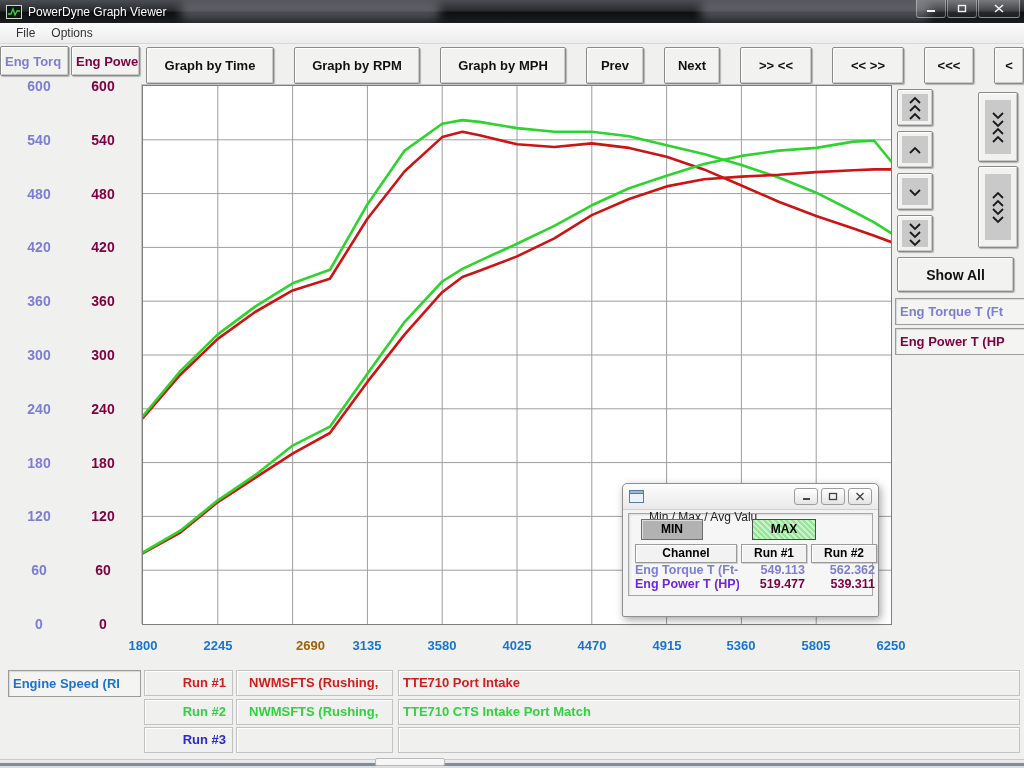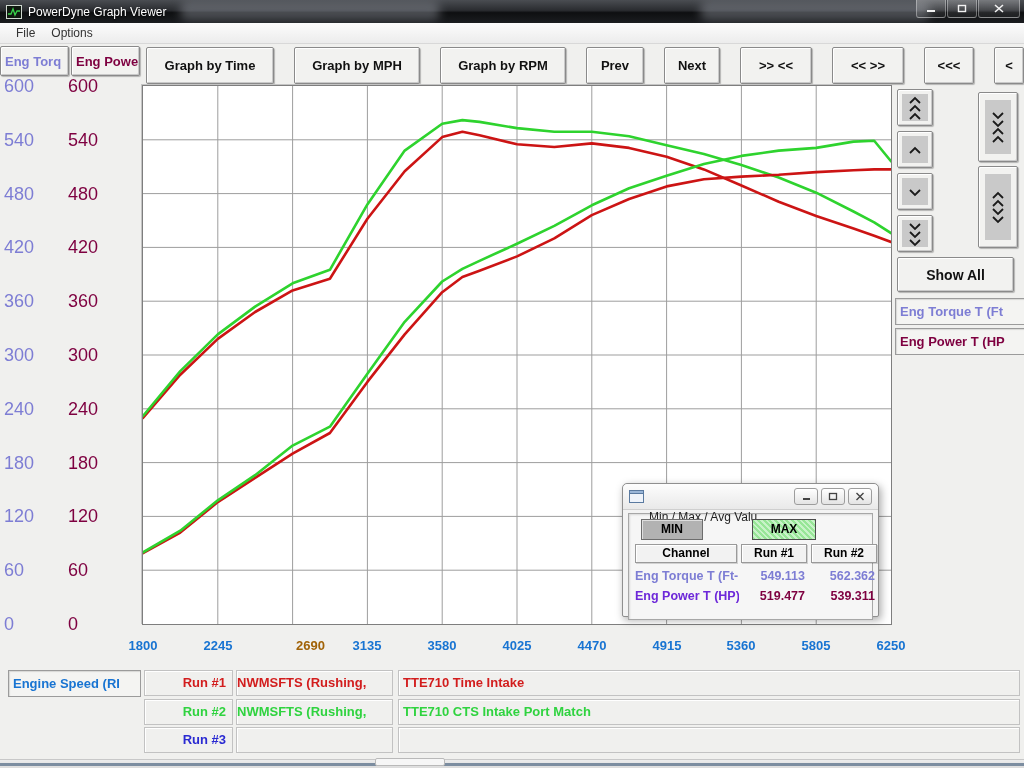--- a/index.html
+++ b/index.html
@@ -32,22 +32,22 @@
     box-shadow:inset 1px 1px 0 #ffffff, inset -1px -1px 0 #c9c9c9, 1px 1px 1px rgba(0,0,0,.25);
     font-weight:bold; font-size:13px; color:#111; display:flex; align-items:center;
     justify-content:center; cursor:default; white-space:nowrap; overflow:hidden; }
   #channel-buttons { position:absolute; left:0; top:46px; display:flex; gap:2px; }
   .chan-btn { width:69px; height:30px; font-size:13px; justify-content:flex-start;
     padding-left:4px; }
   #toolbar-buttons { position:absolute; left:146px; top:47px; display:flex; gap:20px; }
   .nav-btn { height:37px; }
 
   
-  .ytick { position:absolute; width:70px; height:18px; font-size:18px; font-weight:normal;
-    text-align:left; line-height:18px; }
+  .ytick { position:absolute; width:70px; height:18px; font-size:14px; font-weight:bold;
+    text-align:center; line-height:18px; }
   .xtick { position:absolute; width:64px; height:16px; top:638px; font-size:13px;
     font-weight:bold; text-align:center; }
 
   
   #plot { position:absolute; left:142px; top:85px; width:750px; height:540px;
     background:#fff; border:1px solid #7e7e7e;
     box-shadow:-1px -1px 0 #c4c4c4; }
   #plot svg { display:block; }
 
   
@@ -69,48 +69,48 @@
     box-shadow:2px 3px 8px rgba(0,0,0,.35); z-index:5; }
   #mm-titlebar { height:26px; display:flex; align-items:center; padding:0 6px;
     background:linear-gradient(#fdfdfd,#e9e9e9); border-bottom:1px solid #cfcfcf;
     border-radius:5px 5px 0 0; }
   #mm-title { font-size:12px; color:#222; margin-left:5px; flex:1 1 auto;
     white-space:nowrap; overflow:hidden;margin-top:40px; }
   .mm-winbtn { width:24px; height:17px; margin-left:3px; display:flex; align-items:center;
     justify-content:center; background:linear-gradient(#ffffff,#e4e4e4);
     border:1px solid #9d9d9d; border-radius:3px; }
   #mm-body { margin:3px 5px; background:#f6f6f6; border:1px solid #a7a7a7;
-    box-shadow:inset 1px 1px 2px rgba(0,0,0,.12); padding:5px 6px 16px 6px; }
+    box-shadow:inset 1px 1px 2px rgba(0,0,0,.12); padding:5px 6px 4px 6px; }
   #mm-minmax-row { display:flex; margin-bottom:4px; }
   #mm-min-btn { width:62px; height:21px; font-size:12px; font-weight:bold; text-align:center;
     line-height:19px; background:#b2b2b2; border:1px solid #6d6d6d;
     box-shadow:inset 1px 1px 0 #dedede; margin-left:6px; }
   #mm-max-btn { width:64px; height:21px; font-size:12px; font-weight:bold; text-align:center;
     line-height:19px; margin-left:49px;
     background-image:repeating-linear-gradient(45deg,#97e697 0 2px,#c8f3c8 2px 4px);
     border:1px solid #4c4c4c; }
   #mm-headers { display:grid; grid-template-columns:102px 66px 66px; column-gap:4px; }
   .mm-head { height:19px; font-size:12px; font-weight:bold; text-align:center; line-height:17px;
     background:#f2f2f2; border:1px solid #9a9a9a; box-shadow:inset 1px 1px 0 #fff,1px 1px 0 rgba(0,0,0,.15); }
-  .mm-row { display:grid; grid-template-columns:104px 66px 66px; column-gap:4px; margin-top:6px; }
+  .mm-row { display:grid; grid-template-columns:104px 66px 66px; column-gap:4px; }
   .mm-chan { font-size:12.5px; font-weight:bold; white-space:nowrap; overflow:hidden; }
   .mm-val { font-size:12.5px; font-weight:bold; text-align:right; padding-right:4px; }
 
   
   .sunken { background:#f4f4f2; border:1px solid #9b9b9b;
     box-shadow:inset 1px 1px 1px rgba(0,0,0,.12); }
   #engine-speed-box { position:absolute; left:8px; top:670px; width:133px; height:27px;
     font-size:13px; font-weight:bold; line-height:25px; padding-left:4px;
     white-space:nowrap; overflow:hidden; }
   .run-label-box { position:absolute; left:144px; width:89px; height:26px;
     border:1px solid #c2c2c2; box-shadow:inset 1px 1px 0 #fff; font-size:13px;
     font-weight:bold; text-align:right; line-height:24px; padding-right:6px; }
   .run-name-box { position:absolute; left:236px; width:157px; height:26px;
     border:1px solid #c2c2c2; box-shadow:inset 1px 1px 0 #fff; font-size:13px;
-    font-weight:bold; line-height:24px; padding-left:0; white-space:nowrap; overflow:hidden; }
+    font-weight:bold; line-height:24px; padding-left:12px; white-space:nowrap; overflow:hidden; }
   .run-desc-box { position:absolute; left:398px; width:622px; height:26px;
     border:1px solid #c2c2c2; box-shadow:inset 1px 1px 0 #fff; font-size:13px;
     font-weight:bold; line-height:24px; padding-left:4px; white-space:nowrap; overflow:hidden; }
   #minmaxavg-btn { position:absolute; left:8px; top:722px; width:129px; height:37px; font-size:14px; }
 
   
   #bottom-strip { position:absolute; left:0; top:759px; width:1024px; height:9px;
     background:linear-gradient(#ececec,#dcdcdc); border-top:1px solid #c8c8c8; }
   #bottom-line { position:absolute; left:0; top:763px; width:1024px; height:3px;
     background:#7c8da0; }
@@ -153,22 +153,22 @@
       <div class="menu-item">File</div>
       <div class="menu-item">Options</div>
     </div>
 
   <div id="channel-buttons">
       <div class="btn chan-btn" style="color: rgb(125, 125, 212);">Eng Torq</div>
       <div class="btn chan-btn" style="color: rgb(126, 0, 64);">Eng Powe</div>
     </div>
   <div id="toolbar-buttons">
       <div class="btn nav-btn" style="width: 128px;">Graph by Time</div>
+      <div class="btn nav-btn" style="width: 126px;">Graph by RPM</div>
       <div class="btn nav-btn" style="width: 126px;">Graph by MPH</div>
-      <div class="btn nav-btn" style="width: 126px;">Graph by RPM</div>
       <div class="btn nav-btn" style="width: 58px;">Prev</div>
       <div class="btn nav-btn" style="width: 56px;">Next</div>
       <div class="btn nav-btn" style="width: 72px;">&gt;&gt; &lt;&lt;</div>
       <div class="btn nav-btn" style="width: 72px;">&lt;&lt; &gt;&gt;</div>
       <div class="btn nav-btn" style="width: 50px;">&lt;&lt;&lt;</div>
       <div class="btn nav-btn" style="width: 30px;">&lt;</div>
       <div class="btn nav-btn" style="width: 30px;">&gt;</div>
       <div class="btn nav-btn" style="width: 50px;">&gt;&gt;&gt;</div>
     </div>
 
@@ -342,21 +342,21 @@
             <div class="mm-val" style="color: rgb(126, 0, 64);">539.311</div>
           </div>
         </div>
     </div>
   </div>
 
   <div id="engine-speed-box" class="sunken" style="color: rgb(24, 116, 210);">Engine Speed (RI</div>
   <div id="legend-rows">
       <div class="run-label-box" style="top: 670px; color: rgb(210, 29, 29);">Run #1</div>
       <div class="run-name-box" style="top: 670px; color: rgb(210, 29, 29);">NWMSFTS (Rushing,</div>
-      <div class="run-desc-box" style="top: 670px; color: rgb(210, 29, 29);">TTE710 Time Intake</div>
+      <div class="run-desc-box" style="top: 670px; color: rgb(210, 29, 29);">TTE710 Port Intake</div>
       <div class="run-label-box" style="top: 699px; color: rgb(47, 211, 63);">Run #2</div>
       <div class="run-name-box" style="top: 699px; color: rgb(47, 211, 63);">NWMSFTS (Rushing,</div>
       <div class="run-desc-box" style="top: 699px; color: rgb(47, 211, 63);">TTE710 CTS Intake Port Match</div>
       <div class="run-label-box" style="top: 727px; color: rgb(42, 42, 210);">Run #3</div>
       <div class="run-name-box" style="top: 727px; color: rgb(42, 42, 210);"></div>
       <div class="run-desc-box" style="top: 727px; color: rgb(42, 42, 210);"></div>
     </div>
 
   <div id="bottom-strip"></div>
   <div id="bottom-line"></div>

